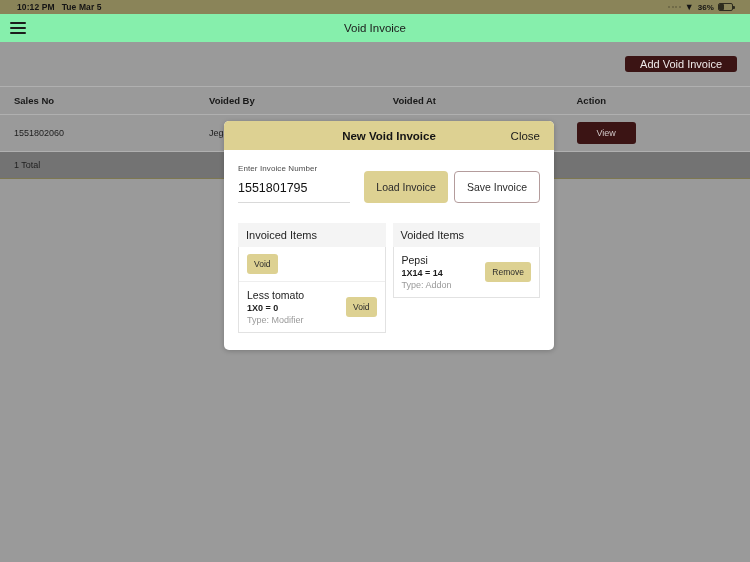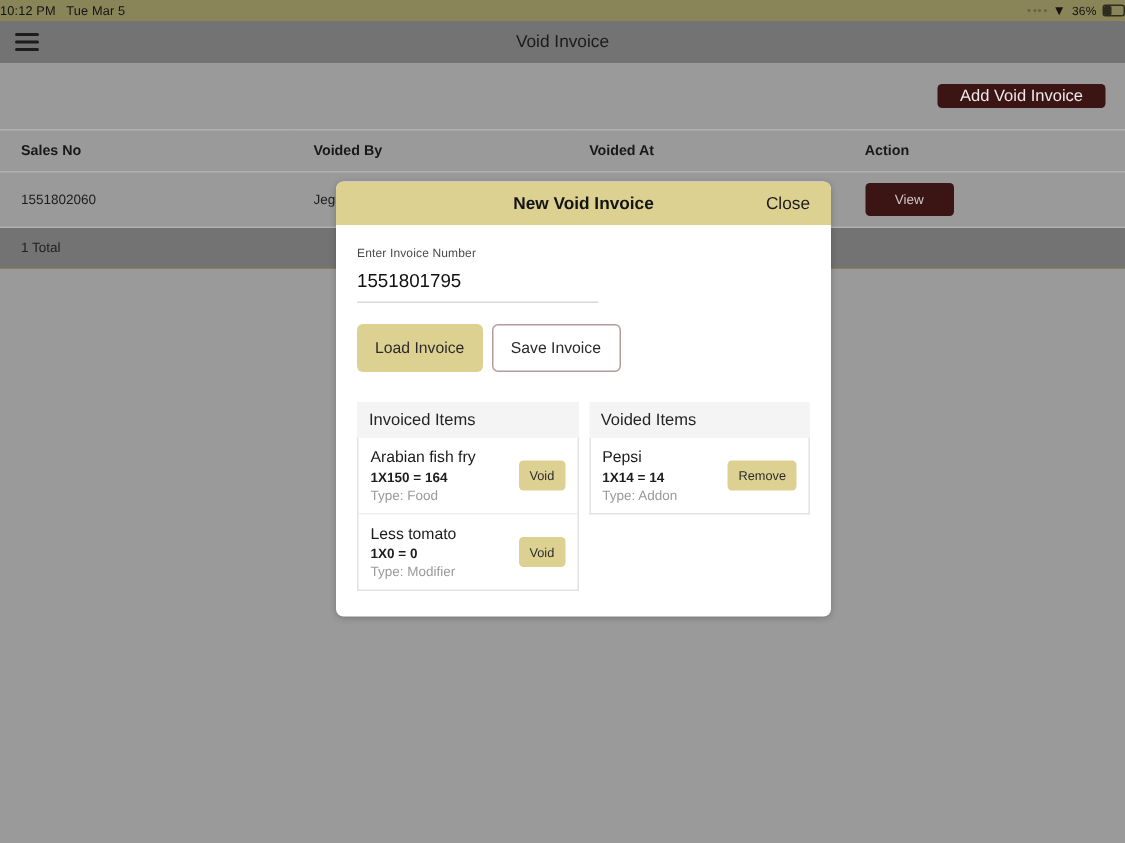--- a/index.html
+++ b/index.html
@@ -16,23 +16,23 @@
     position: relative;
     -webkit-font-smoothing: antialiased;
   }
 
   
   .status-bar {
     height: 14px;
     background: #8a8459;
     display: flex;
     align-items: center;
-    padding: 0 0;
+    padding: 0 17px;
     font-size: 8.5px;
-    font-weight: normal;
+    font-weight: bold;
     color: #141414;
     letter-spacing: 0.1px;
     justify-content: flex-end;
   }
   .status-left { display: flex; align-items: center; gap: 7px; }
   .status-right {
     margin-left: auto;
     display: flex;
     align-items: center;
     gap: 4px;
@@ -60,21 +60,21 @@
     display: block;
     height: 100%;
     width: 36%;
     background: #2e2c1e;
     border-radius: 1px;
   }
 
   
   .app-header {
     height: 28px;
-    background: #737373;
+    background: #86efac;
     display: flex;
     align-items: center;
     position: relative;
     padding: 0 10px;
   }
   .hamburger {
     width: 16px;
     display: flex;
     flex-direction: column;
     gap: 3px;
@@ -201,23 +201,22 @@
     font-size: 11.5px;
     color: #1a1a1a;
     cursor: pointer;
     padding-left: 27px;
   }
 
   .modal-body { padding: 14px 14px 17px 14px; }
 
   .invoice-row {
     display: flex;
-    align-items: flex-start;
+    align-items: flex-end;
     gap: 8px;
-    flex-direction: column;
   }
   .invoice-input-group {
     flex: 1;
     padding-right: 6px;
   }
   .input-label {
     font-size: 8px;
     color: #4b4b4b;
     display: block;
     margin-bottom: 5px;
@@ -397,25 +396,20 @@
           <button class="btn-save">Save Invoice</button>
         </div>
       </div>
 
       <div class="panels">
 
         <div class="panel">
           <div class="panel-header">Invoiced Items</div>
           <div class="panel-list">
             <div class="item-row">
-              <div class="item-info">
-                <div class="item-name">Arabian fish fry</div>
-                <div class="item-qty">1X150 = 164</div>
-                <div class="item-type">Type: Food</div>
-              </div>
               <button class="btn-item">Void</button>
             </div>
             <div class="item-row">
               <div class="item-info">
                 <div class="item-name">Less tomato</div>
                 <div class="item-qty">1X0 = 0</div>
                 <div class="item-type">Type: Modifier</div>
               </div>
               <button class="btn-item">Void</button>
             </div>

